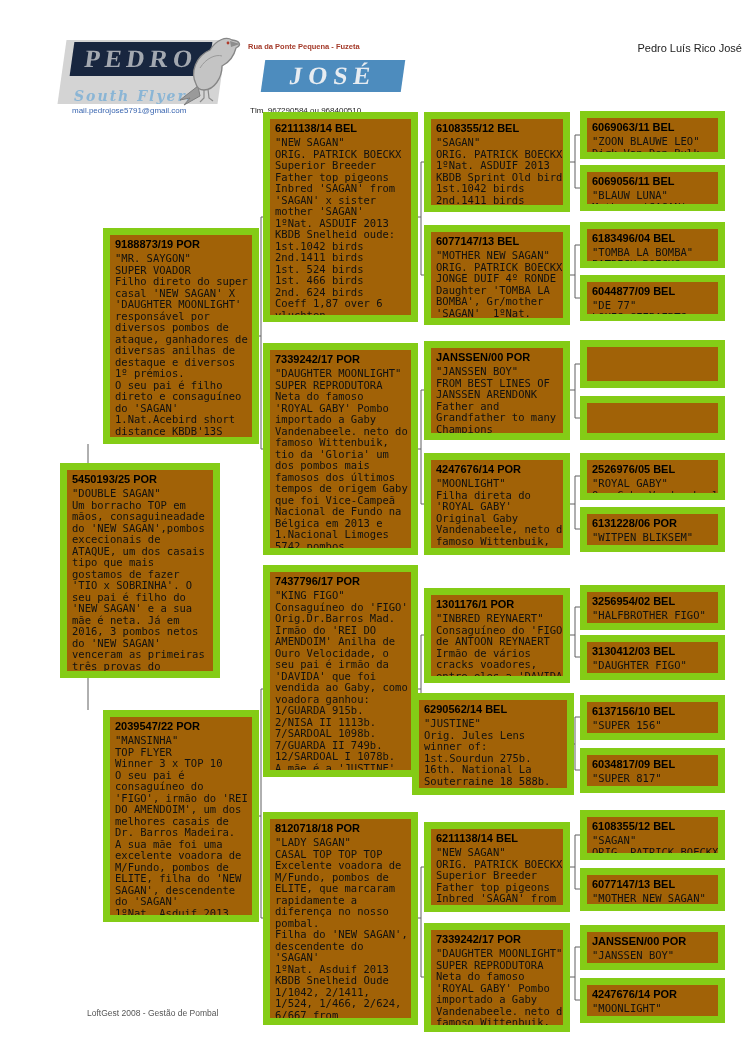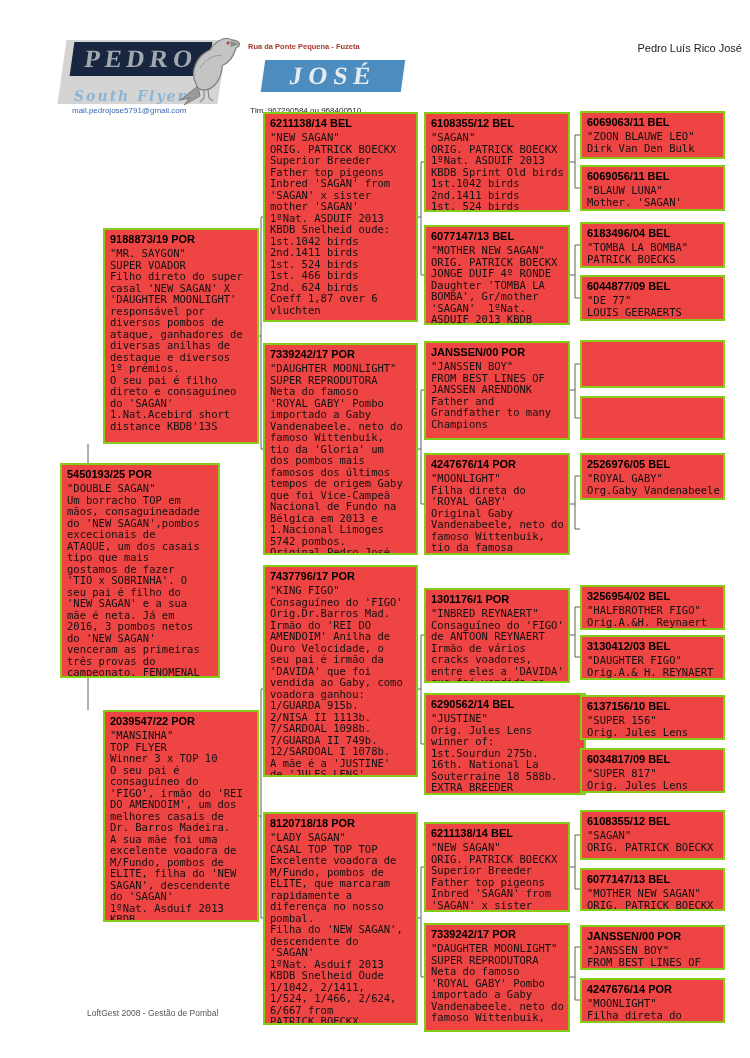--- a/index.html
+++ b/index.html
@@ -1,19 +1,19 @@
 <!DOCTYPE html>
 <html><head>
 <meta charset="utf-8">
 <style>
   html,body{margin:0;padding:0;background:#fff;}
   #page{position:relative;width:750px;height:1058px;background:#fff;overflow:hidden;
         font-family:"Liberation Sans",sans-serif;color:#111;}
   
-  .box{position:absolute;background:#ef4444;border:2px solid #84cc16;
+  .box{position:absolute;background:#a16207;border:7px solid #84cc16;
        padding:3px 9px 2px 5px;box-sizing:border-box;overflow:hidden;}
   .bh{font:bold 11px/13px "Liberation Sans",sans-serif;color:#000;margin-bottom:2px;}
   .bb{font:10.5px/11.5px "DejaVu Sans Mono",monospace;color:#111;white-space:pre;}
   
   #wires{position:absolute;left:0;top:0;z-index:0;}
   .box{z-index:1;}
   
   #owner{position:absolute;left:590px;top:42px;width:152px;text-align:right;
          font:11px "Liberation Sans",sans-serif;color:#222;}
   #logo{position:absolute;left:60px;top:28px;width:350px;height:92px;}
@@ -267,21 +267,21 @@
   <div class="box" style="left:424px;top:588px;width:146px;height:95px">
     <div class="bh">1301176/1 POR</div>
     <div class="bb">"INBRED REYNAERT"
 Consaguíneo do 'FIGO'
 de ANTOON REYNAERT
 Irmão de vários
 cracks voadores,
 entre eles a 'DAVIDA'
 que foi vendida ao</div>
   </div>
-  <div class="box" style="left:424px;top:693px;width:162px;height:102px">
+  <div class="box" style="left:412px;top:693px;width:162px;height:102px">
     <div class="bh">6290562/14 BEL</div>
     <div class="bb">"JUSTINE"
 Orig. Jules Lens
 winner of:
 1st.Sourdun 275b.
 16th. National La
 Souterraine 18 588b.
 EXTRA BREEDER</div>
   </div>
   <div class="box" style="left:424px;top:822px;width:146px;height:90px">
@@ -331,20 +331,25 @@
   </div>
   <div class="box" style="left:580px;top:396px;width:145px;height:44px">
     <div class="bh"></div>
     <div class="bb"></div>
   </div>
   <div class="box" style="left:580px;top:453px;width:145px;height:47px">
     <div class="bh">2526976/05 BEL</div>
     <div class="bb">"ROYAL GABY"
 Org.Gaby Vandenabeele</div>
   </div>
+  <div class="box" style="left:580px;top:507px;width:145px;height:45px">
+    <div class="bh">6131228/06 POR</div>
+    <div class="bb">"WITPEN BLIKSEM"
+Neta do 'BLIKSEM'</div>
+  </div>
   <div class="box" style="left:580px;top:585px;width:145px;height:45px">
     <div class="bh">3256954/02 BEL</div>
     <div class="bb">"HALFBROTHER FIGO"
 Orig.A.&amp;H. Reynaert</div>
   </div>
   <div class="box" style="left:580px;top:635px;width:145px;height:45px">
     <div class="bh">3130412/03 BEL</div>
     <div class="bb">"DAUGHTER FIGO"
 Orig.A.&amp; H. REYNAERT</div>
   </div>

